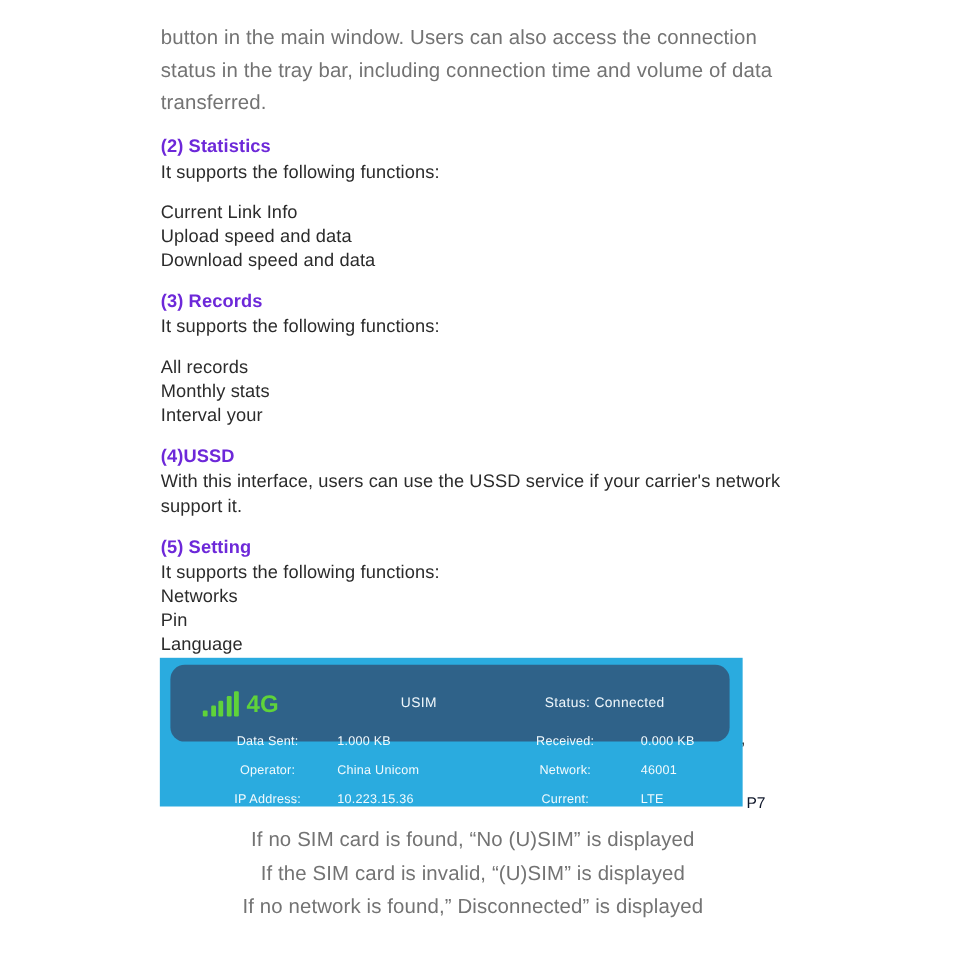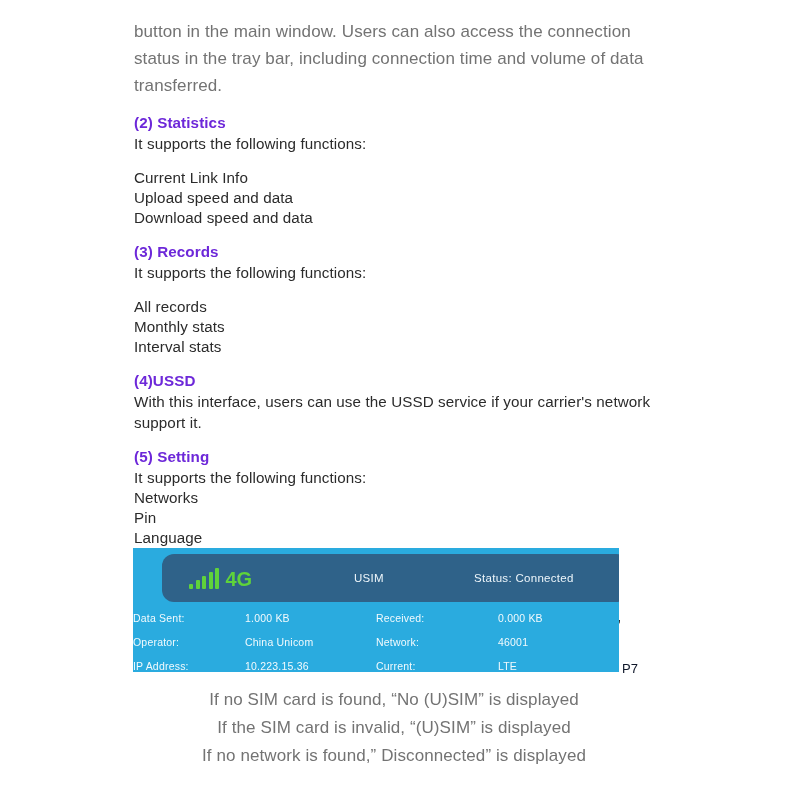--- a/index.html
+++ b/index.html
@@ -66,26 +66,25 @@
     width: 486px;
     height: 130px;
     background: #2aabdf;
     box-sizing: border-box;
   }
   .widget-header {
     position: absolute;
     left: 9px;
     top: 6px;
     width: 466px;
-    height: 48px;
+    height: 64px;
     background: #2f6289;
     border-radius: 12px;
     display: flex;
     align-items: center;
-    margin-left: 20px;
   }
   .sig-group {
     display: flex;
     align-items: flex-end;
     margin-left: 27px;
     height: 22px;
   }
   .sig-bar {
     width: 4px;
     margin-right: 2.5px;
@@ -131,22 +130,23 @@
   .info-cell {
     display: flex;
     width: 243px;
     white-space: nowrap;
     font-size: 10.5px;
     color: #f2fafd;
     letter-spacing: 0.2px;
   }
   .info-cell .lbl {
     width: 108px;
-    text-align: left;
+    text-align: center;
     padding-right: 4px;
+    padding-left: 36px;
   }
   .info-cell .val {
     text-align: left;
   }
   .info-cell.right .lbl {
     width: 118px;
   }
 
   .page-ref {
     position: absolute;
@@ -179,21 +179,21 @@
     <div class="sub">Current Link Info</div>
     <div class="sub">Upload speed and data</div>
     <div class="sub">Download speed and data</div>
   </div>
 
   <div class="heading">(3) Records</div>
   <div class="sub">It supports the following functions:</div>
   <div class="list">
     <div class="sub">All records</div>
     <div class="sub">Monthly stats</div>
-    <div class="sub">Interval stats</div>
+    <div class="sub">Interval your</div>
   </div>
 
   <div class="heading">(4)USSD</div>
   <div class="sub">With this interface, users can use the USSD service if your carrier's network support it.</div>
 
   <div class="heading">(5) Setting</div>
   <div class="sub">It supports the following functions:</div>
   <div class="list tight">
     <div class="sub">Networks</div>
     <div class="sub">Pin</div>

